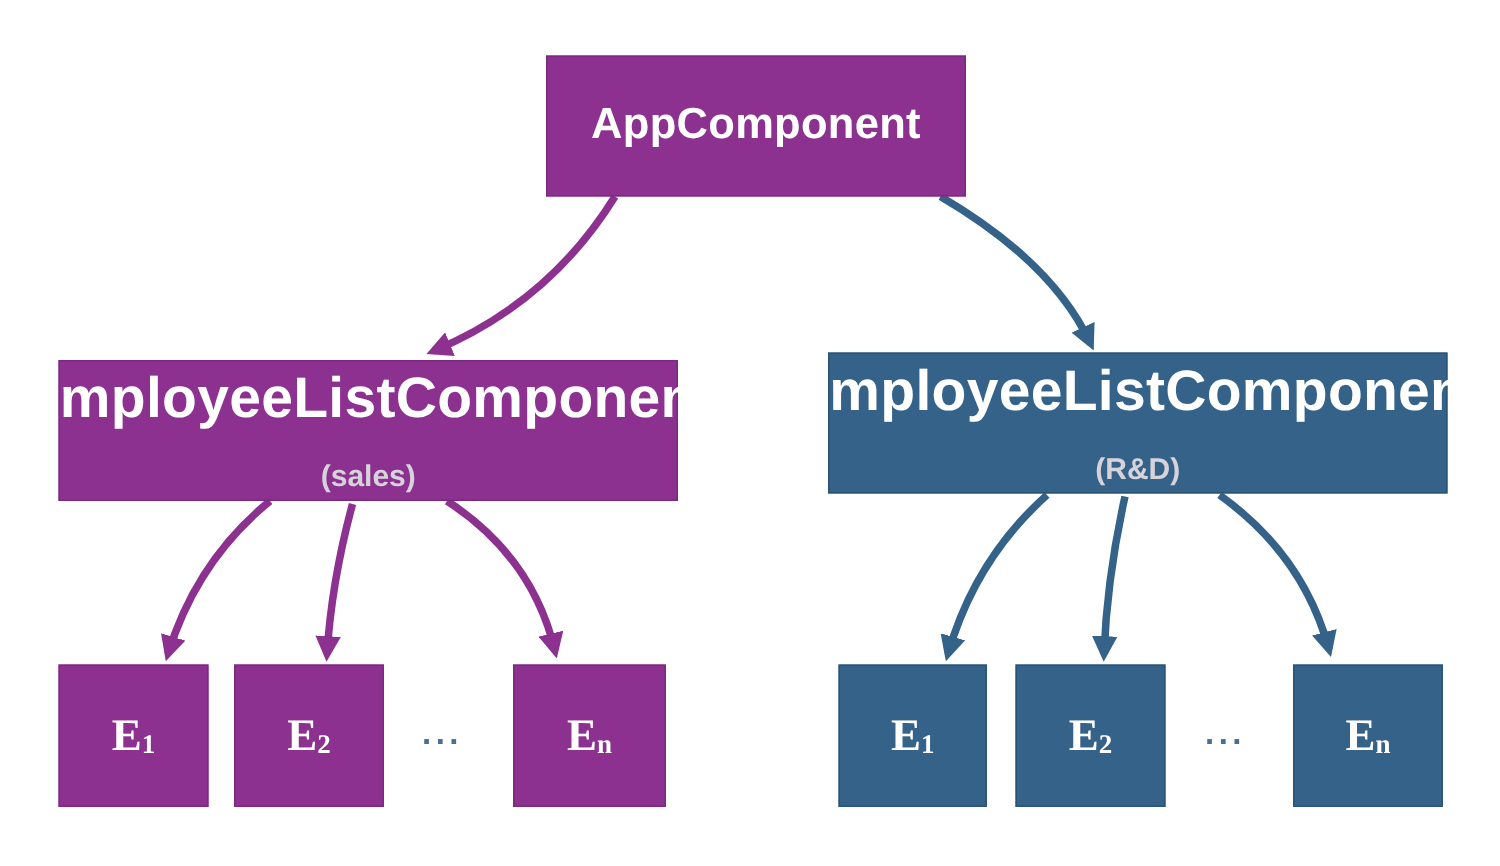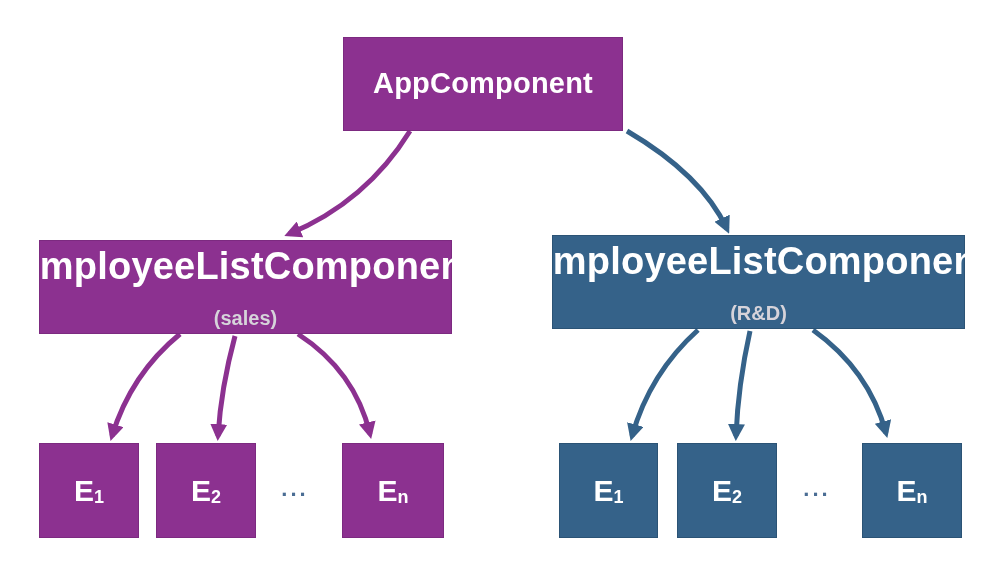--- a/index.html
+++ b/index.html
@@ -28,21 +28,21 @@
     color:var(--text);
     font-weight:bold;
     box-sizing:border-box;
     text-align:center;
   }
   .node.purple{background:var(--purple);border:1px solid var(--purple-border);}
   .node.blue{background:var(--blue);border:1px solid var(--blue-border);}
   .node-title{font-size:38px;line-height:1.15;letter-spacing:0.2px;}
   .root-title{font-size:29px;}
   .node-subtitle{font-size:20px;color:var(--subtitle);line-height:1.1;margin-top:18px;}
-  .e-label{font-size:30px;}
+  .e-label{font-size:30px;font-family:Liberation Serif, serif;}
   .e-sub{font-size:18px;position:relative;top:2px;}
   .ellipsis{
     position:absolute;
     color:var(--ellipsis);
     font-size:22px;font-weight:bold;
     letter-spacing:3px;
     text-align:center;
     line-height:1;
   }
 </style>
@@ -67,21 +67,21 @@
       <path d="M 180 334 Q 131 374 112 436" stroke="var(--purple)" stroke-width="5" marker-end="url(#head-purple)"></path>
       <path d="M 235 336 Q 221 388 218 436" stroke="var(--purple)" stroke-width="5" marker-end="url(#head-purple)"></path>
       <path d="M 298 334 Q 355 371 370 434" stroke="var(--purple)" stroke-width="5" marker-end="url(#head-purple)"></path>
 
       <path d="M 698 330 Q 650 373 632 436" stroke="var(--blue)" stroke-width="5" marker-end="url(#head-blue)"></path>
       <path d="M 750 331 Q 738 385 736 436" stroke="var(--blue)" stroke-width="5" marker-end="url(#head-blue)"></path>
       <path d="M 813 330 Q 869 370 886 433" stroke="var(--blue)" stroke-width="5" marker-end="url(#head-blue)"></path>
     </g>
   </svg>
 
-  <div class="node purple" style="left:343px;top:37px;width:280px;height:94px;">
+  <div class="node purple" style="left:364px;top:37px;width:280px;height:94px;">
     <span class="node-title root-title">AppComponent</span>
   </div>
 
   <div class="node purple" style="left:39px;top:240px;width:413px;height:94px;">
     <span class="node-title">EmployeeListComponent</span>
     <span class="node-subtitle">(sales)</span>
   </div>
 
   <div class="node blue" style="left:552px;top:235px;width:413px;height:94px;">
     <span class="node-title">EmployeeListComponent</span>

